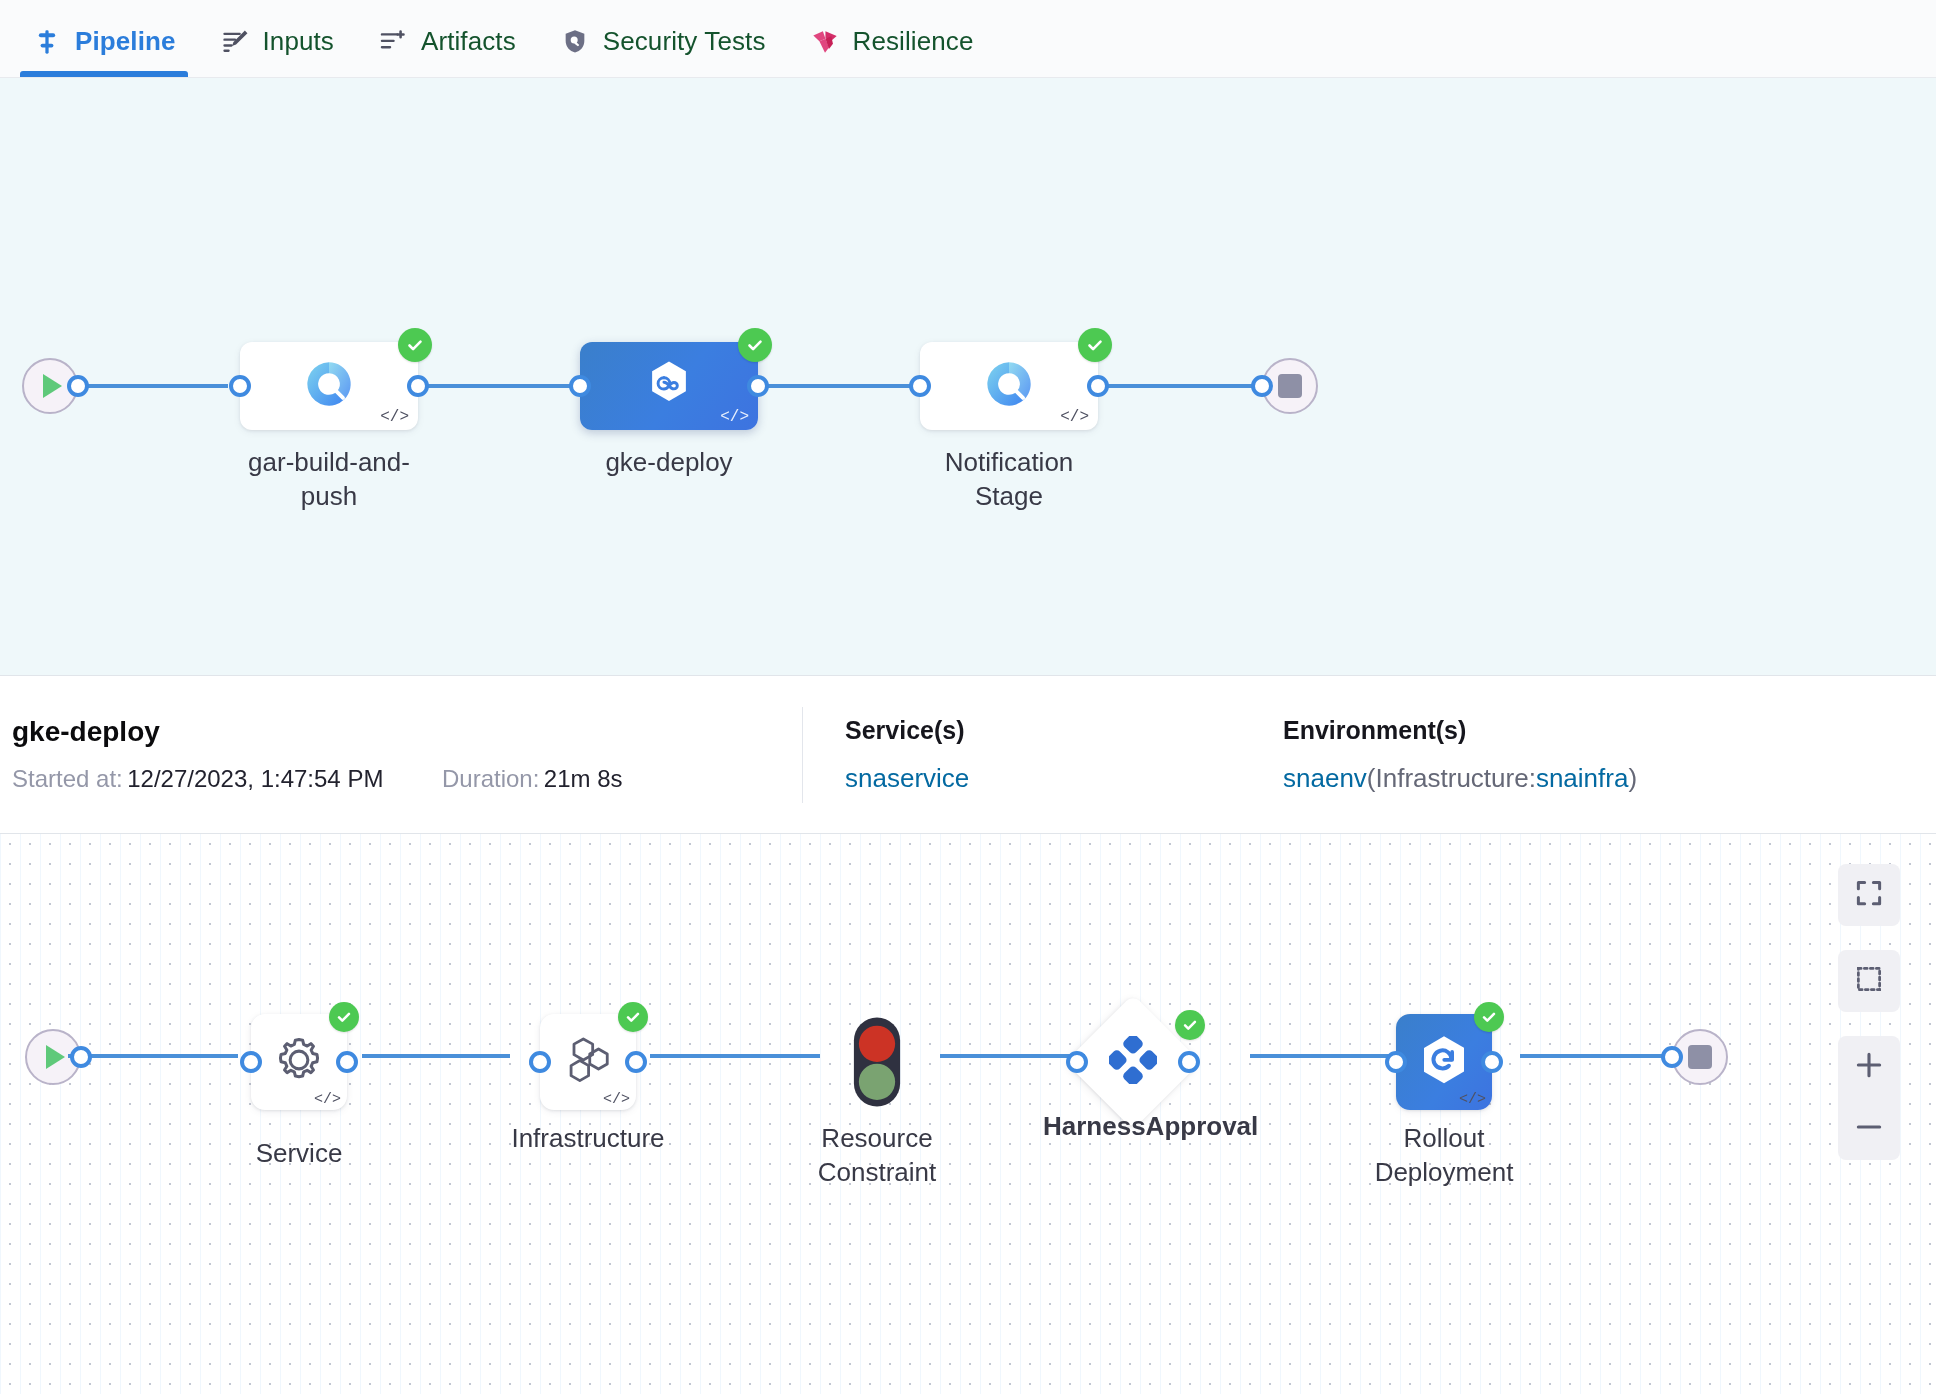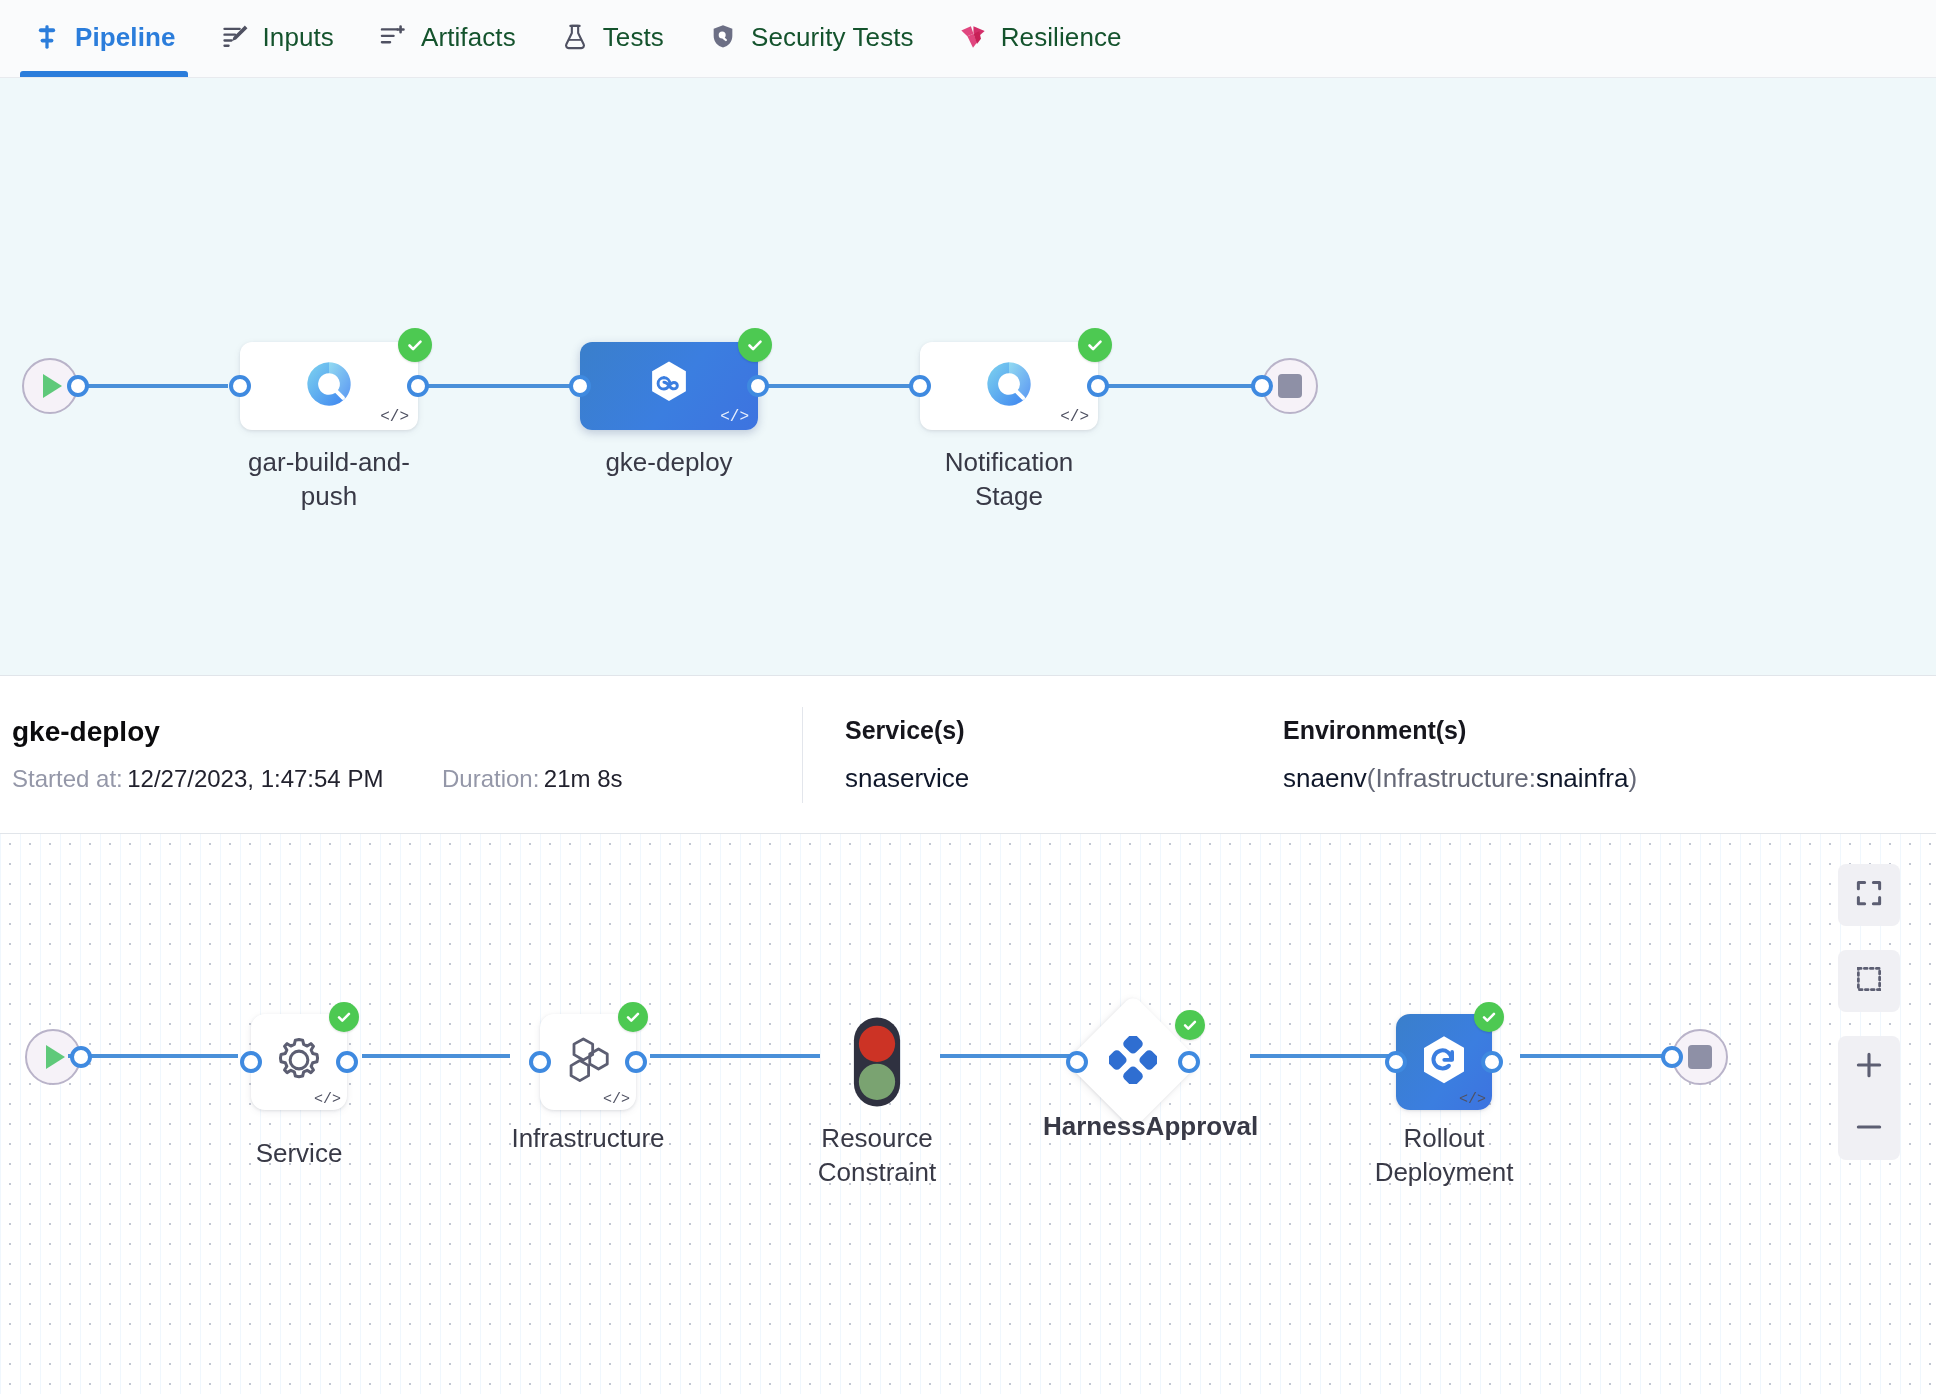--- a/index.html
+++ b/index.html
@@ -15,23 +15,23 @@
     height: 78px;
     background: #fafbfc;
     border-bottom: 1px solid #e8eaee;
     display: flex;
     align-items: flex-end;
     padding-left: 10px;
     position: relative;
   }
   .tab {
     display: flex;
-    align-items: flex-start;
+    align-items: flex-end;
     gap: 13px;
-    padding: 0 22px 8px 22px;
+    padding: 0 22px 20px 22px;
     height: 100%;
     padding-top: 22px;
     cursor: pointer;
     position: relative;
   }
   .tab-label {
     font-size: 26px;
     color: #14532d;
     letter-spacing: 0.1px;
     white-space: nowrap;
@@ -148,21 +148,21 @@
   }
   .detail-left { width: 790px; }
   .detail-title { font-size: 28px; font-weight: 700; color: #0b0b0d; margin-bottom: 17px; }
   .detail-meta { display: flex; align-items: flex-end; }
   .meta-lbl { font-size: 24px; color: #9497a8; }
   .meta-val { font-size: 24px; color: #22222e; }
   .started-block { width: 430px; }
   .vsep { width: 1px; height: 96px; background: #e3e6ec; margin: 0 0 0 0; }
   .detail-col { padding-left: 0; }
   .col-head { font-size: 25px; font-weight: 700; color: #16161d; margin-bottom: 18px; }
-  .col-link { font-size: 26px; color: #0f172a; cursor: pointer; }
+  .col-link { font-size: 26px; color: #0369a1; cursor: pointer; }
   .col-plain { font-size: 26px; color: #656877; }
 
   
   .exec-canvas {
     height: 560px;
     position: relative;
     background-color: #ffffff;
     background-image:
       repeating-linear-gradient(to right, #f0f7fd 0px, #f0f7fd 1px, transparent 1px, transparent 20px),
       radial-gradient(#c2c7d2 1.4px, transparent 1.5px);
@@ -247,30 +247,20 @@
   <div class="tab">
     <span class="tab-icon">
       <svg width="28" height="28" viewBox="0 0 24 24" fill="none" stroke="#4f5162" stroke-width="2" stroke-linecap="round">
           <path d="M2.5 5.5h13M2.5 11h10M2.5 16.5h7"></path>
           <path d="M18.5 3v5M16 5.5h5" stroke-width="2.2"></path>
         </svg>
     </span>
     <span class="tab-label">Artifacts</span>
   </div>
 
-  <div class="tab">
-    <span class="tab-icon">
-      <svg width="28" height="28" viewBox="0 0 24 24" fill="none" stroke="#4f5162" stroke-width="1.8" stroke-linejoin="round">
-          <path d="M9.3 2.5v6.1L4.6 18.2c-.8 1.6.3 3.3 2 3.3h10.8c1.7 0 2.8-1.7 2-3.3L14.7 8.6V2.5z"></path>
-          <path d="M8 2.5h8" stroke-linecap="round"></path>
-          <path d="M6.6 14.5h10.8" stroke-width="1.5"></path>
-        </svg>
-    </span>
-    <span class="tab-label">Tests</span>
-  </div>
 
   <div class="tab">
     <span class="tab-icon">
       <svg width="28" height="28" viewBox="0 0 24 24">
           <path d="M12 2l8 3v6.2c0 5-3.4 8.6-8 9.8-4.6-1.2-8-4.8-8-9.8V5z" fill="#6c6f85"></path>
           <circle cx="11.3" cy="10.2" r="3" fill="#ffffff"></circle>
           <rect x="12.4" y="11.6" width="4.4" height="1.9" rx="0.9" transform="rotate(40 12.4 11.6)" fill="#ffffff"></rect>
         </svg>
     </span>
     <span class="tab-label">Security Tests</span>

